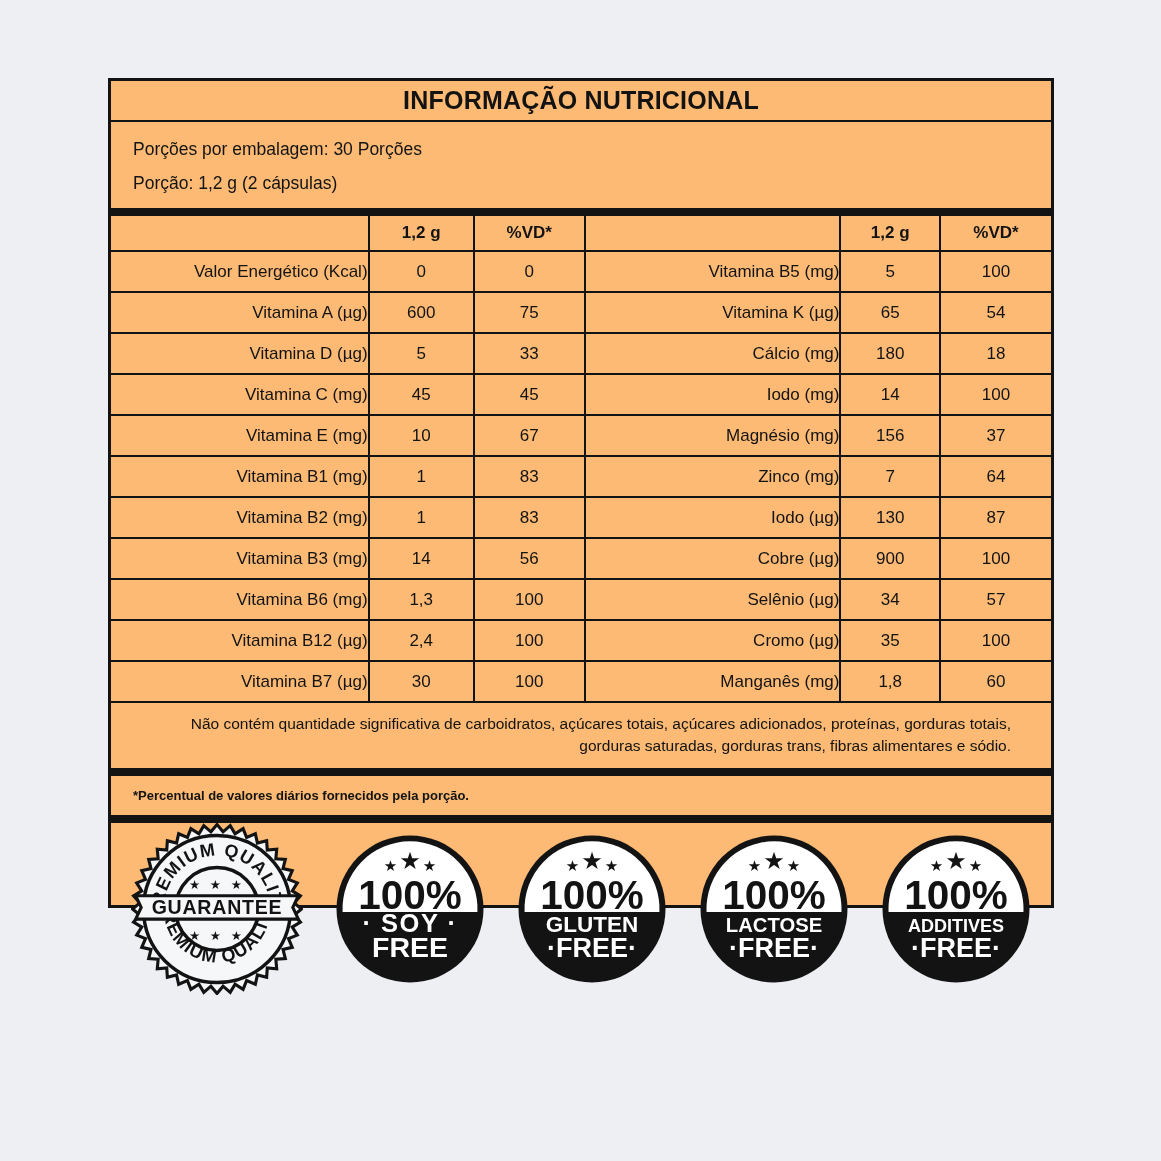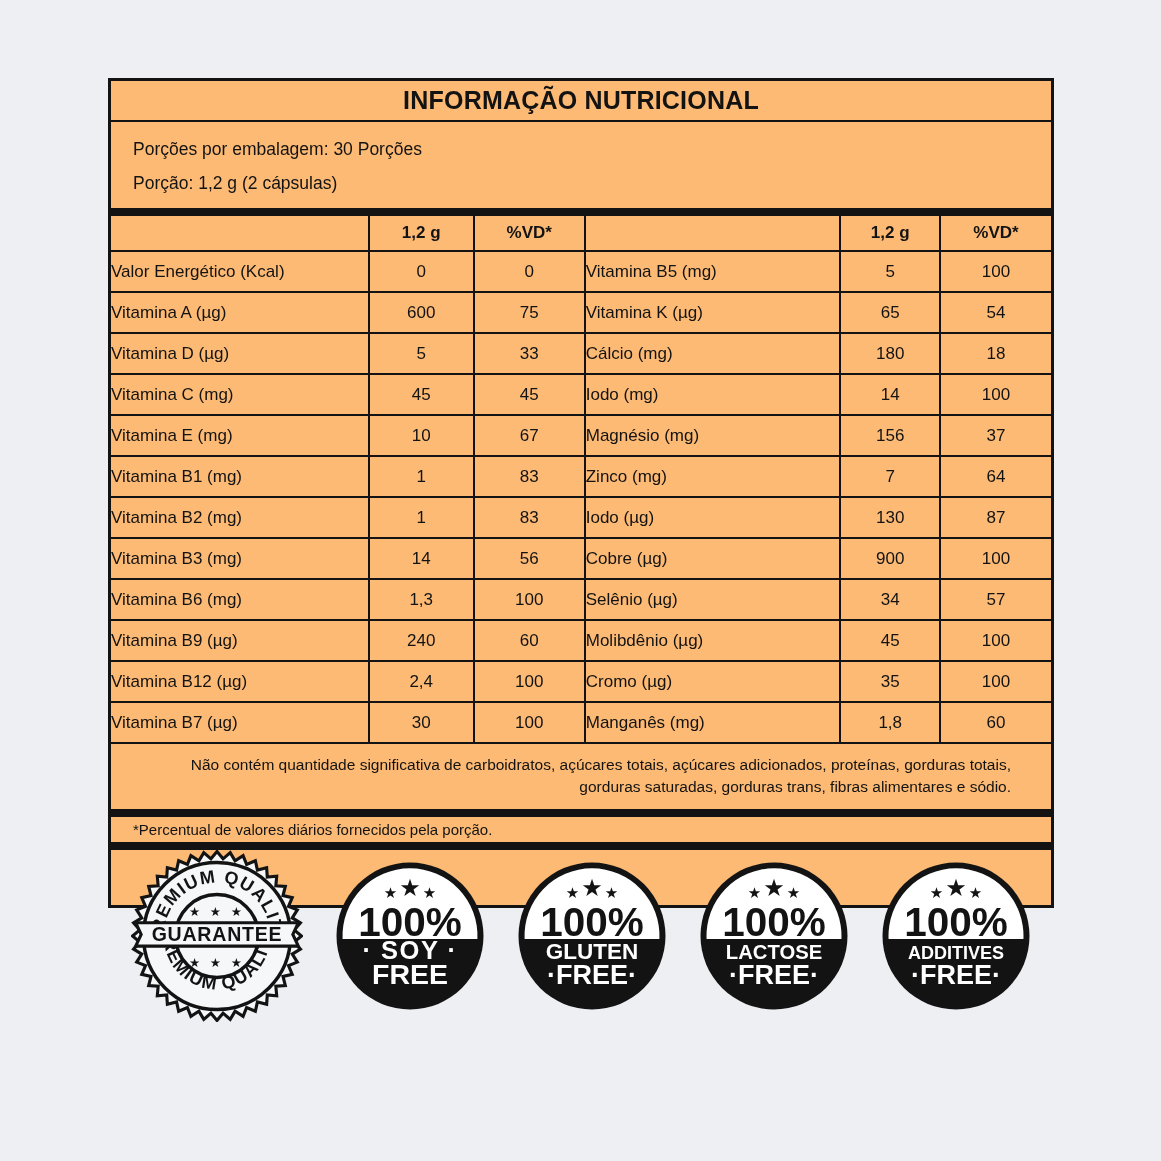--- a/index.html
+++ b/index.html
@@ -22,27 +22,27 @@
   .serving{flex:none;padding:10px 22px 8px;font-size:17.5px;line-height:34px;}
   .band{flex:none;height:8px;background:#131313;}
   table.nutrients{
     width:100%;border-collapse:collapse;table-layout:fixed;
     font-size:17px;border:hidden;
   }
   table.nutrients th,table.nutrients td{
     border:2px solid #131313;height:39px;padding:0;
   }
   table.nutrients th{font-weight:bold;text-align:center;height:34px;margin-top:28px;}
-  td.lbl{text-align:left;padding-left:20px;}
+  td.lbl{text-align:right;padding-left:20px;}
   td.val{text-align:center;}
   .note{
     flex:none;border-top:2px solid #131313;text-align:right;
     font-size:15.5px;line-height:1.45;padding:10px 40px 10px;
   }
-  .footnote{flex:none;font-weight:normal;font-size:15px;padding:4px 22px;}
+  .footnote{flex:none;font-weight:bold;font-size:13px;padding:12px 22px;}
   .badges{
     flex:1;display:flex;align-items:center;justify-content:space-between;
     padding:0 20px;
   }
   svg text{font-family:"Liberation Sans","DejaVu Sans",sans-serif;}
   .seal{width:172px;height:172px;}
   .fbadge{width:150px;height:150px;}
 </style>
 </head>
 <body>
@@ -140,28 +140,20 @@
       <td class="val">900</td>
       <td class="val">100</td>
     </tr>
     <tr>
       <td class="lbl">Vitamina B6 (mg)</td>
       <td class="val">1,3</td>
       <td class="val">100</td>
       <td class="lbl">Selênio (µg)</td>
       <td class="val">34</td>
       <td class="val">57</td>
-    </tr>
-    <tr>
-      <td class="lbl">Vitamina B9 (µg)</td>
-      <td class="val">240</td>
-      <td class="val">60</td>
-      <td class="lbl">Molibdênio (µg)</td>
-      <td class="val">45</td>
-      <td class="val">100</td>
     </tr>
     <tr>
       <td class="lbl">Vitamina B12 (µg)</td>
       <td class="val">2,4</td>
       <td class="val">100</td>
       <td class="lbl">Cromo (µg)</td>
       <td class="val">35</td>
       <td class="val">100</td>
     </tr>
     <tr>

